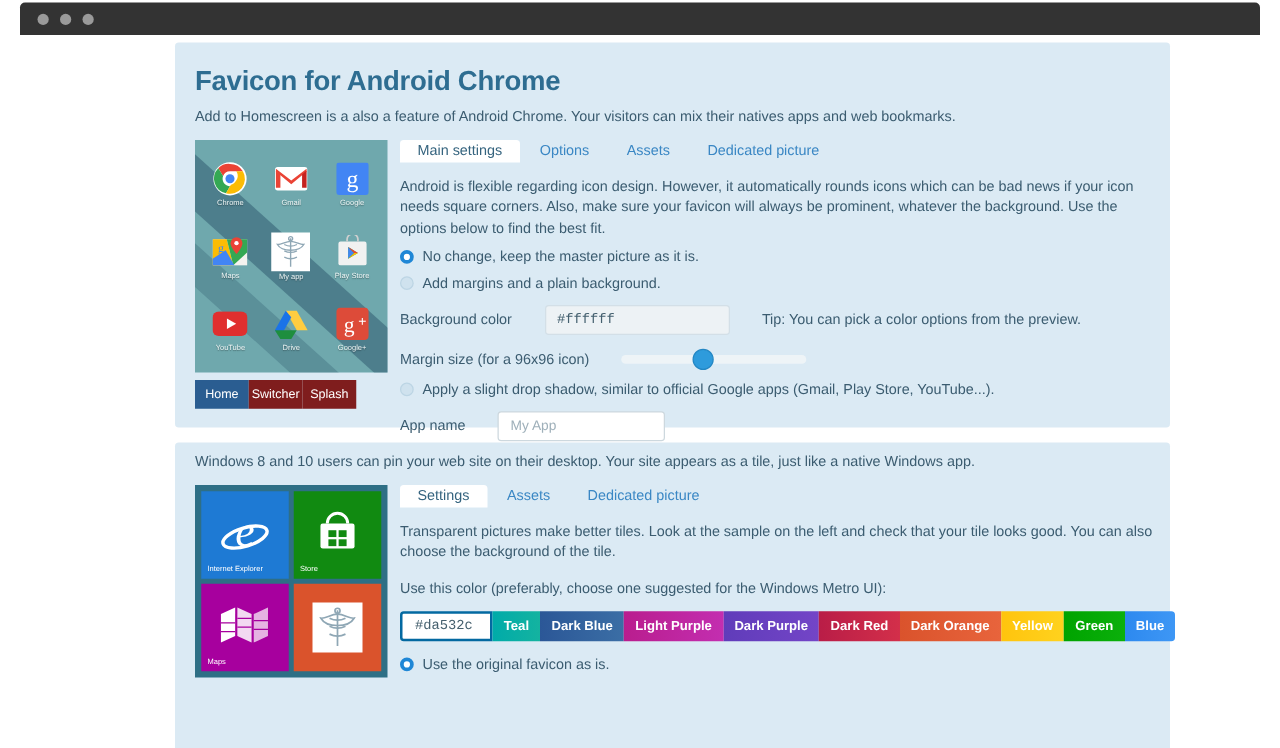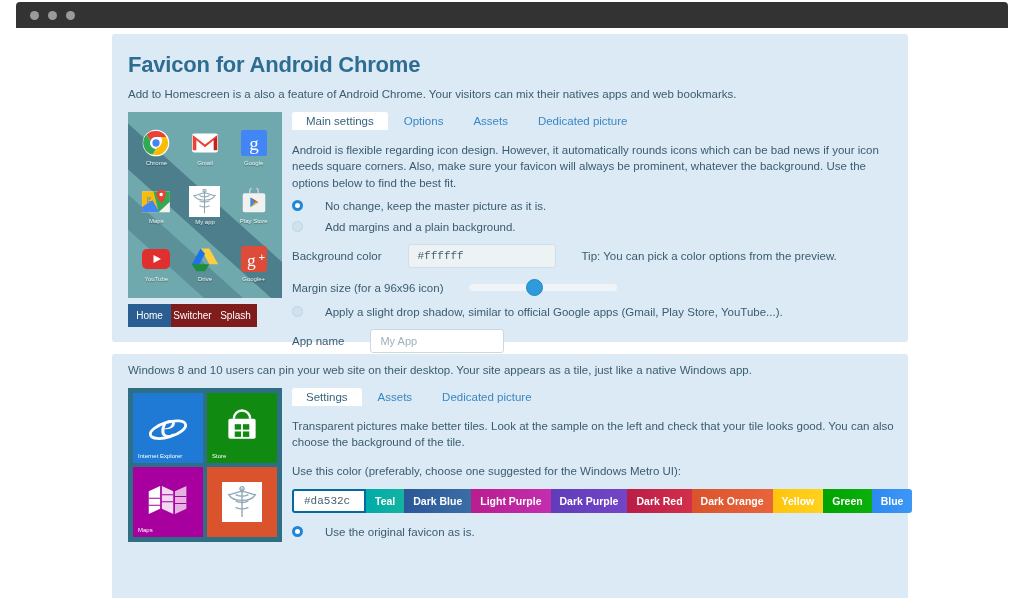--- a/index.html
+++ b/index.html
@@ -18,20 +18,21 @@
     display: flex; align-items: center; padding-left: 14px; gap: 9px;
   }
   .dot { width: 9px; height: 9px; border-radius: 50%; background: #9a9a9a; }
 
   .page { position: absolute; left: 0; top: 28px; width: 1024px; height: 570px; background:#fff; }
 
   .panel {
     position: absolute;
     background: #dbeaf4;
     border-radius: 3px;
+    margin-left: 28px;
   }
   #android-panel { left: 112px; top: 6px; width: 796px; height: 308px; }
   #metro-panel  { left: 112px; top: 326px; width: 796px; height: 258px; }
 
   .panel-title {
     margin: 0; padding: 18px 0 0 16px;
     font-size: 22px; font-weight: bold;
     color: #2e6d91; letter-spacing: -0.2px;
   }
   .panel-desc {
@@ -80,21 +81,21 @@
   .form-col { flex: 1; padding-left: 10px; padding-right: 12px; }
   .tabs { display:flex; align-items:flex-end; gap:2px; }
   .tab {
     font-size: 11.5px; padding: 3px 14px; color:#3a87c4; cursor:pointer;
     border-radius: 3px 3px 0 0;
   }
   .tab.active { background:#ffffff; color:#34637e; }
 
   .para { font-size: 11.5px; color:#3b5c70; line-height: 1.42; margin: 12px 0 0 0; }
 
-  .radio-row { display:flex; align-items:center; gap:22px; margin-top: 9px; font-size: 11.5px; color:#3b5c70; }
+  .radio-row { display:flex; align-items:center; gap:7px; margin-top: 9px; font-size: 11.5px; color:#3b5c70; }
   .radio {
     width: 11px; height: 11px; border-radius:50%; flex:0 0 11px;
     background:#cfe2ee; border:1px solid #bcd5e4;
   }
   .radio.on {
     background:#ffffff; border: 3px solid #1f87d6;
   }
 
   .field-row { display:flex; align-items:center; gap:26px; margin-top: 11px; font-size: 11.5px; color:#3b5c70; }
   .text-input {

